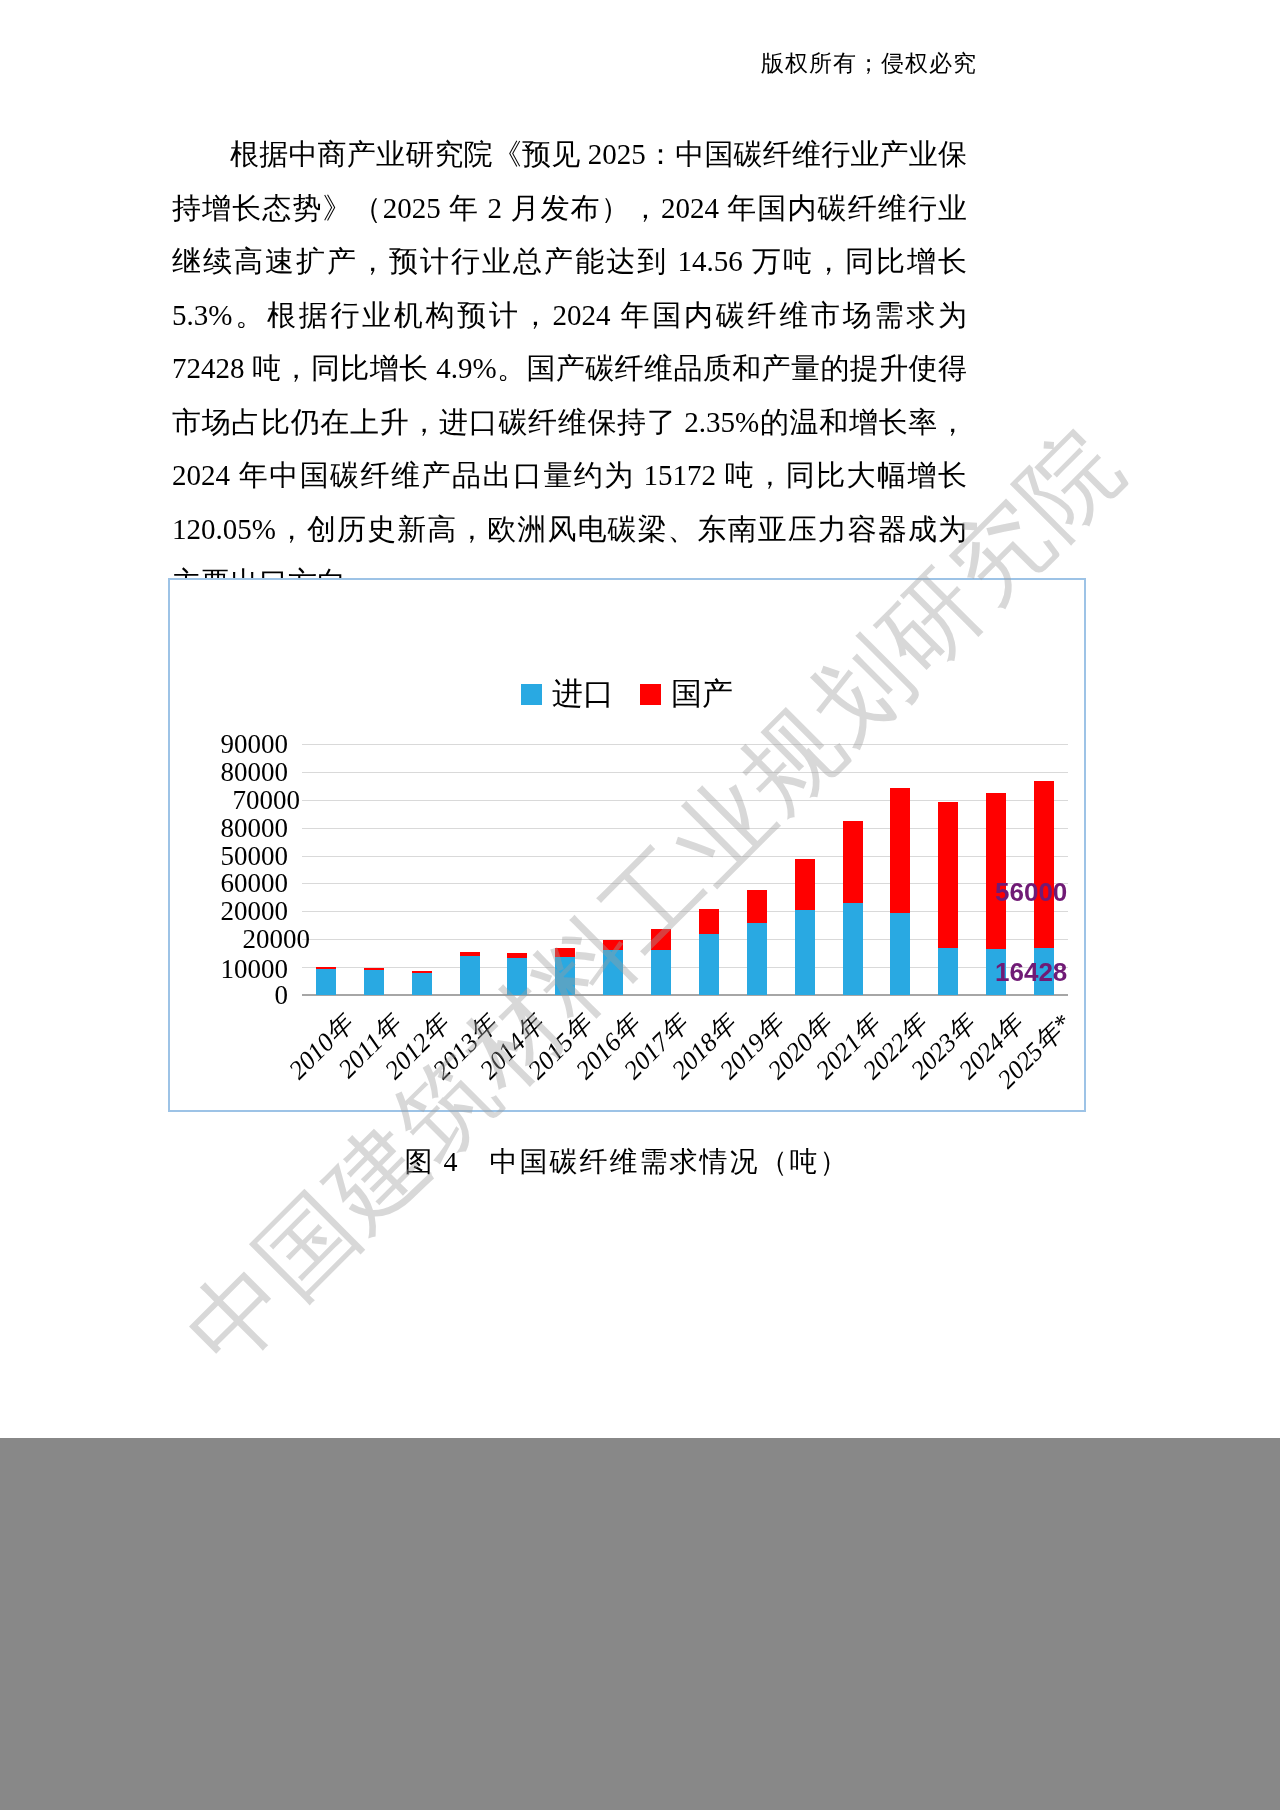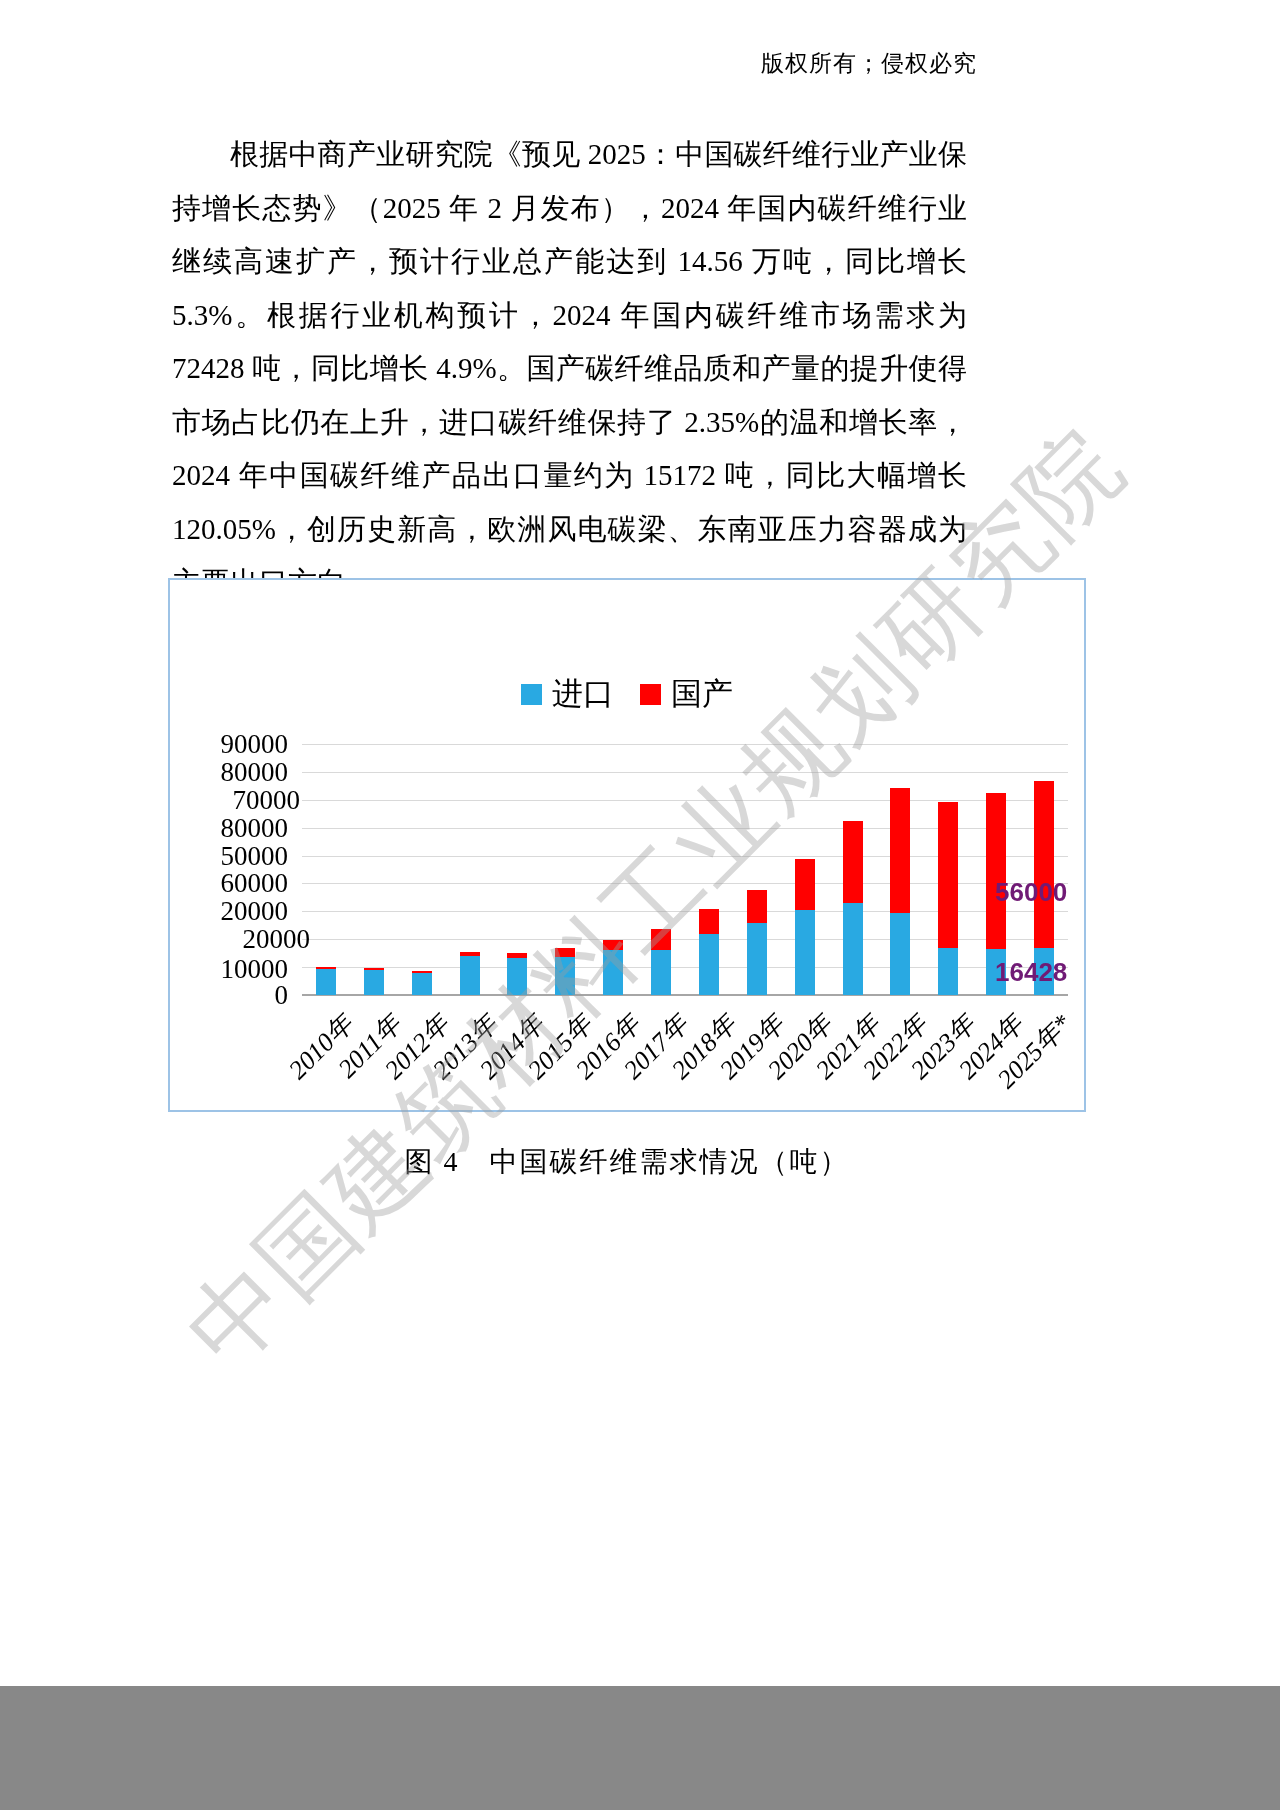--- a/index.html
+++ b/index.html
@@ -1,17 +1,17 @@
 <!DOCTYPE html>
 <html><head>
 <meta charset="utf-8">
 <style>
   html,body{margin:0;padding:0;background:#888;}
   .page{
-    position:relative; width:1280px; height:1686px; margin:0 auto;
+    position:relative; width:1280px; height:1438px; margin:0 auto;
     background:#ffffff; overflow:hidden;
     font-family:"Liberation Serif","DejaVu Serif",serif; color:#000;
   }
   .copyright{
     position:absolute; top:48px; right:303px;
     font-size:23px; letter-spacing:1px;
   }
   .para{
     position:absolute; left:172px; width:795px; margin:0;
     font-size:29px; line-height:53.5px; text-align:justify; text-indent:58px;

